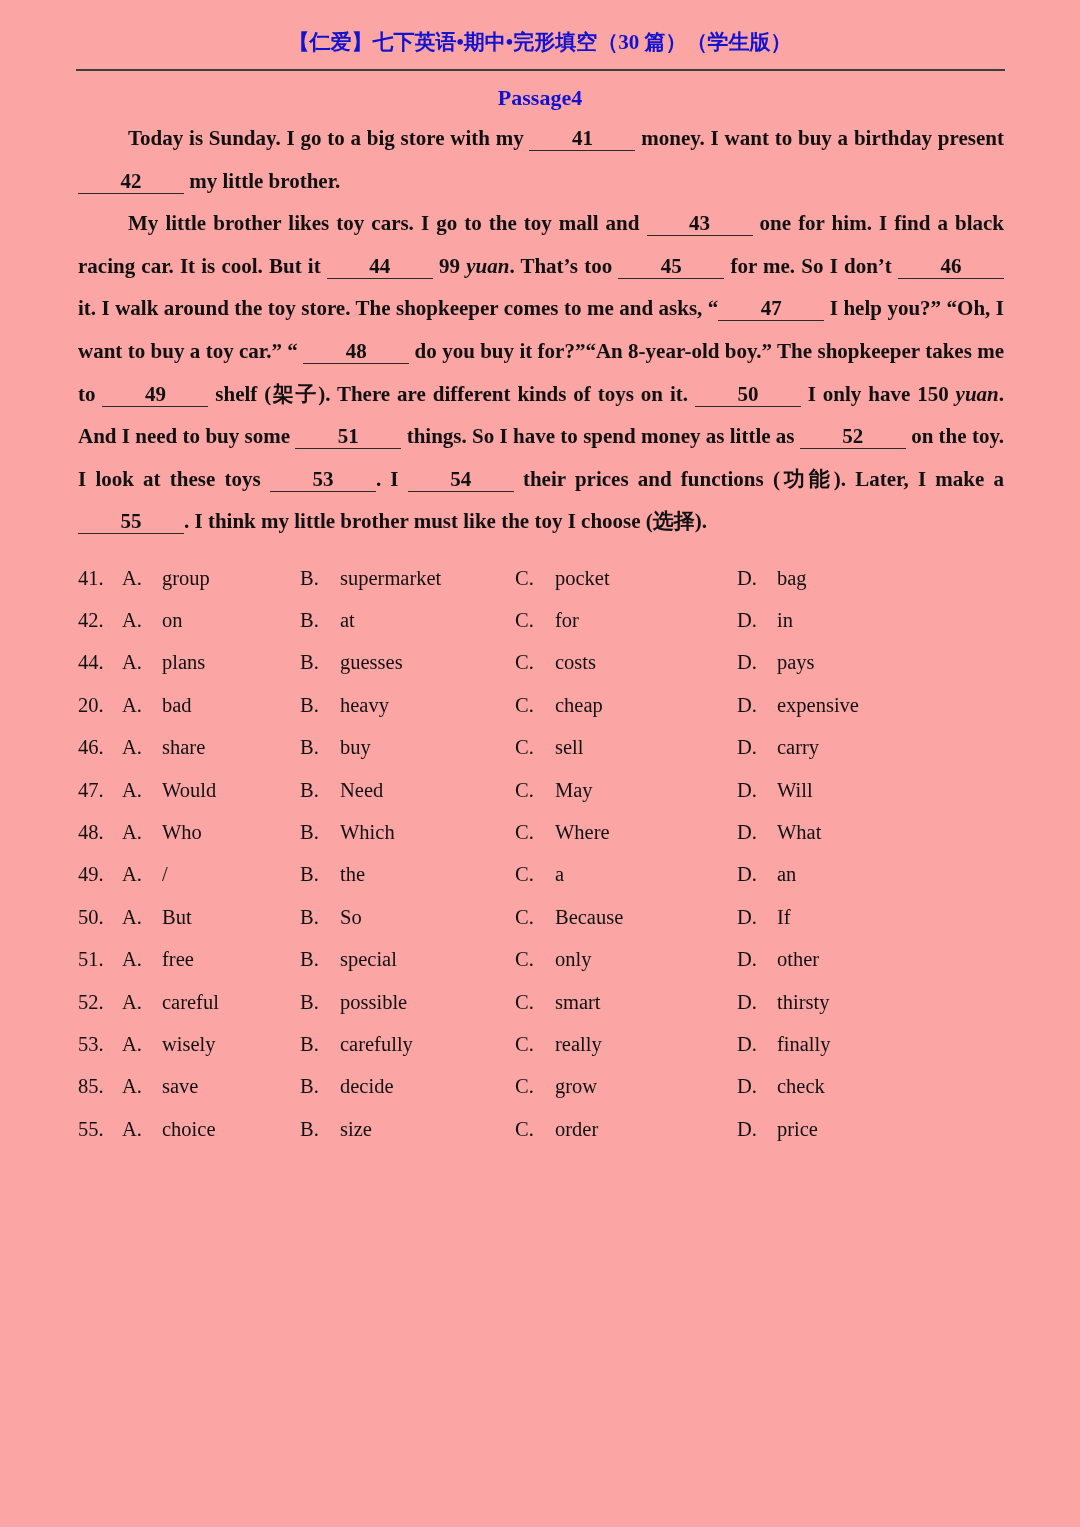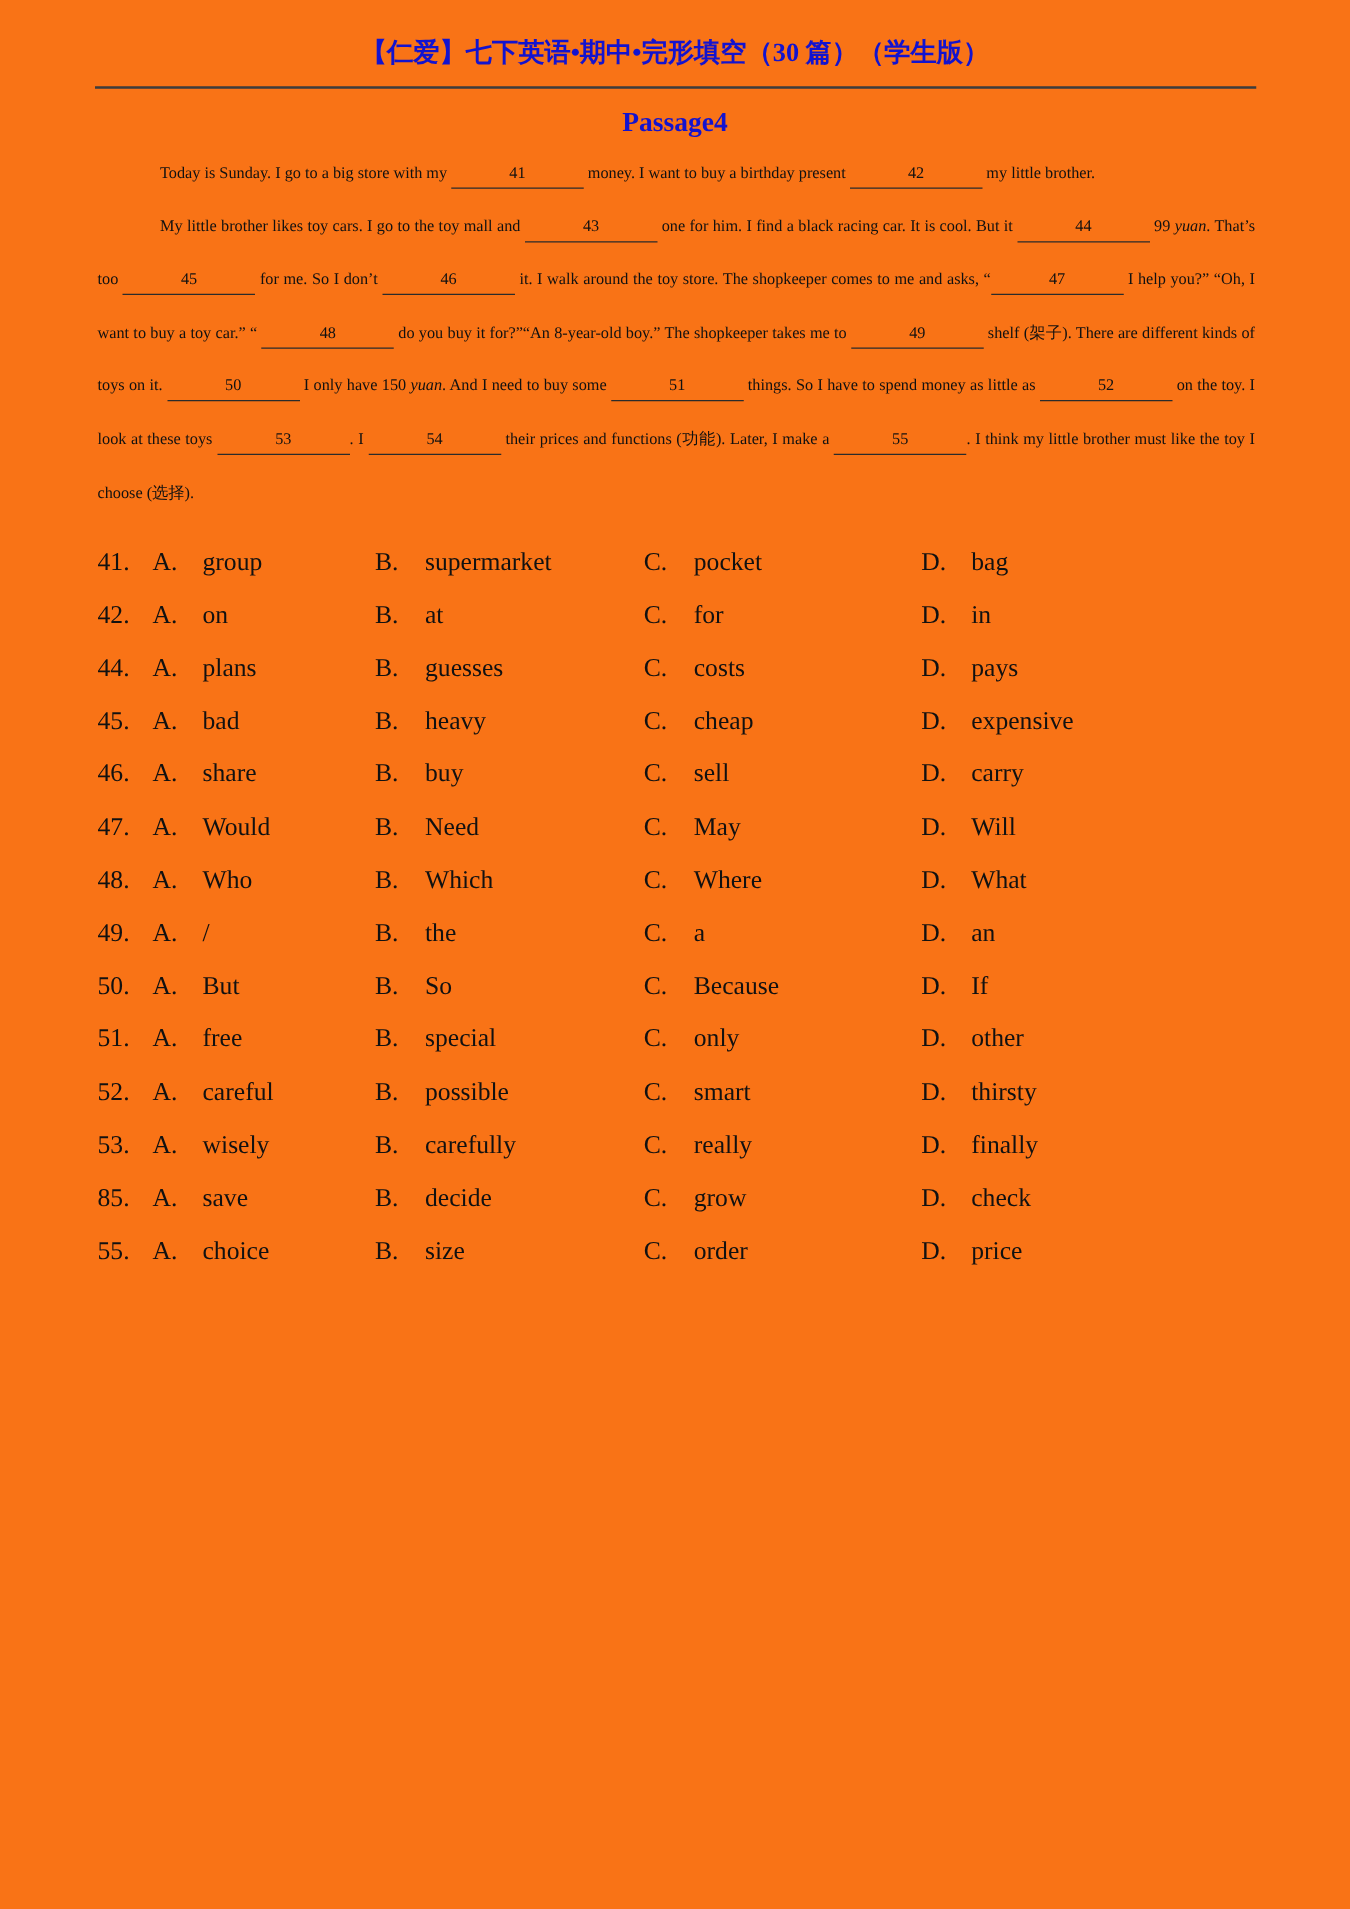--- a/index.html
+++ b/index.html
@@ -1,35 +1,36 @@
 <!DOCTYPE html>
 <html style="--accent: #1313cf;"><head>
 <meta charset="utf-8">
 <style>
   html,body{margin:0;padding:0;background:#e8e8e8;}
   .page{
-    width:1080px;height:1527px;margin:0 auto;background:#f97316;
+    width:1080px;height:1527px;margin:0 auto;background:#fca5a5;
     position:relative;overflow:hidden;color:#111;
     font-family:"Liberation Serif","DejaVu Serif",serif;
   }
   .header-title{
     padding-top:28px;text-align:center;font-weight:bold;font-size:21px;
     color:var(--accent,#1313cf);
   }
   .header-rule{
     margin:13px 75px 0 76px;height:0;
     border-top:2px solid #3d3d3d;
   }
   .passage-heading{
     margin-top:14px;text-align:center;font-weight:bold;font-size:22px;
     color:var(--accent,#1313cf);
   }
   .passage{
-    margin:6px 76px 0 78px;font-size:13px;line-height:42.6px;
+    margin:6px 76px 0 78px;font-size:21px;line-height:42.6px;
     text-align:justify;
+    font-weight:bold;
   }
   .para{margin:0;text-indent:50px;}
   .blank{
     display:inline-block;min-width:106px;text-align:center;text-indent:0;
     border-bottom:1.6px solid #2b2b2b;line-height:24px;
   }
   .passage i{font-style:italic;}
   .options{margin:14px 76px 0 78px;font-size:20.5px;}
   .q-row{
     display:grid;grid-template-columns:222px 215px 222px auto;
@@ -67,21 +68,21 @@
         <div class="q-cell"><span class="q-letter">C.</span>for</div>
         <div class="q-cell"><span class="q-letter">D.</span>in</div>
       </div>
       <div class="q-row">
         <div class="q-cell"><span class="q-num">44.</span><span class="q-letter">A.</span>plans</div>
         <div class="q-cell"><span class="q-letter">B.</span>guesses</div>
         <div class="q-cell"><span class="q-letter">C.</span>costs</div>
         <div class="q-cell"><span class="q-letter">D.</span>pays</div>
       </div>
       <div class="q-row">
-        <div class="q-cell"><span class="q-num">45.</span><span class="q-letter">A.</span>bad</div>
+        <div class="q-cell"><span class="q-num">20.</span><span class="q-letter">A.</span>bad</div>
         <div class="q-cell"><span class="q-letter">B.</span>heavy</div>
         <div class="q-cell"><span class="q-letter">C.</span>cheap</div>
         <div class="q-cell"><span class="q-letter">D.</span>expensive</div>
       </div>
       <div class="q-row">
         <div class="q-cell"><span class="q-num">46.</span><span class="q-letter">A.</span>share</div>
         <div class="q-cell"><span class="q-letter">B.</span>buy</div>
         <div class="q-cell"><span class="q-letter">C.</span>sell</div>
         <div class="q-cell"><span class="q-letter">D.</span>carry</div>
       </div>

